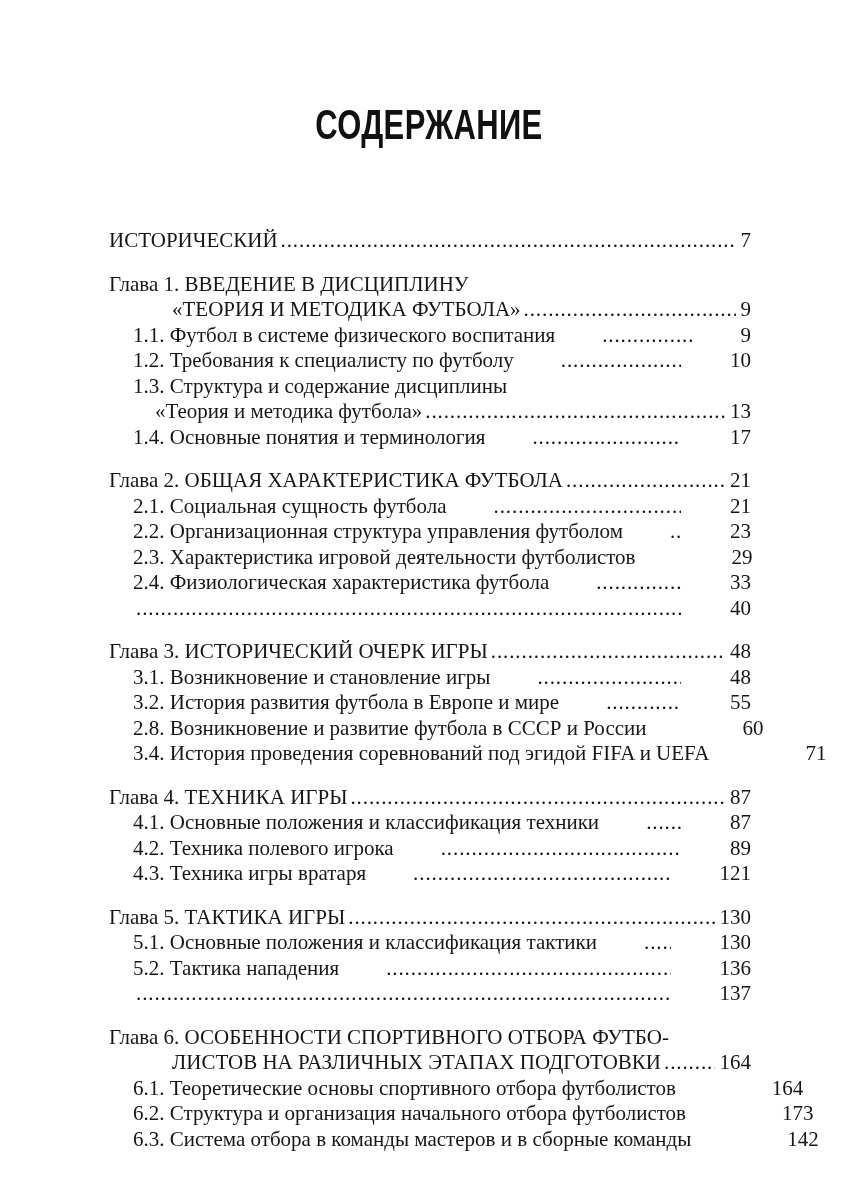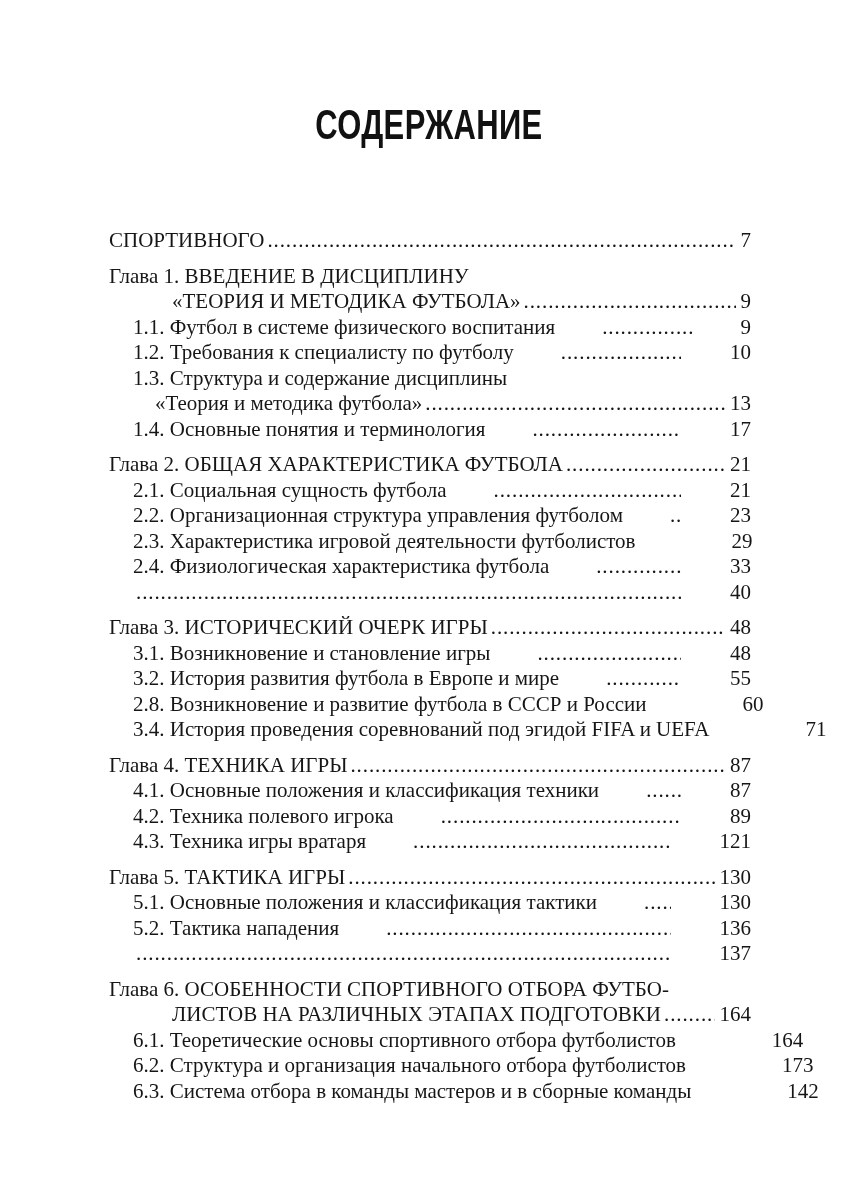--- a/index.html
+++ b/index.html
@@ -41,21 +41,21 @@
     left: 109px;
     width: 642px;
   }
   .row {
     display: flex;
     align-items: baseline;
     font-size: 21px;
     line-height: 25.5px;
     color: #161616;
   }
-  .row.gap { margin-top: 10px; }
+  .row.gap { margin-top: 18px; }
   .row.chapter       { padding-left: 0; }
   .row.chapter-cont  { padding-left: 63px; }
   .row.section       { padding-left: 24px; gap: 44px; }
   .row.section-cont  { padding-left: 46px; }
   .txt {
     flex: 0 0 auto;
     white-space: nowrap;
   }
   .dots {
     flex: 1 1 auto;
@@ -75,21 +75,21 @@
   }
 </style>
 </head>
 <body>
 
 <div class="page">
   <h1 class="title"><span class="title-inner">СОДЕРЖАНИЕ</span></h1>
 
   <div class="toc" id="toc-list">
       <div class="row chapter">
-    <span class="txt">СПОРТИВНОГО</span>
+    <span class="txt">ИСТОРИЧЕСКИЙ</span>
     <span class="dots"></span>
     <span class="pg">7</span>
   </div>
       <div class="row chapter gap no-leader">
     <span class="txt">Глава 1. ВВЕДЕНИЕ В ДИСЦИПЛИНУ</span>
 
   </div>
       <div class="row chapter-cont">
     <span class="txt">«ТЕОРИЯ И МЕТОДИКА ФУТБОЛА»</span>
     <span class="dots"></span>

